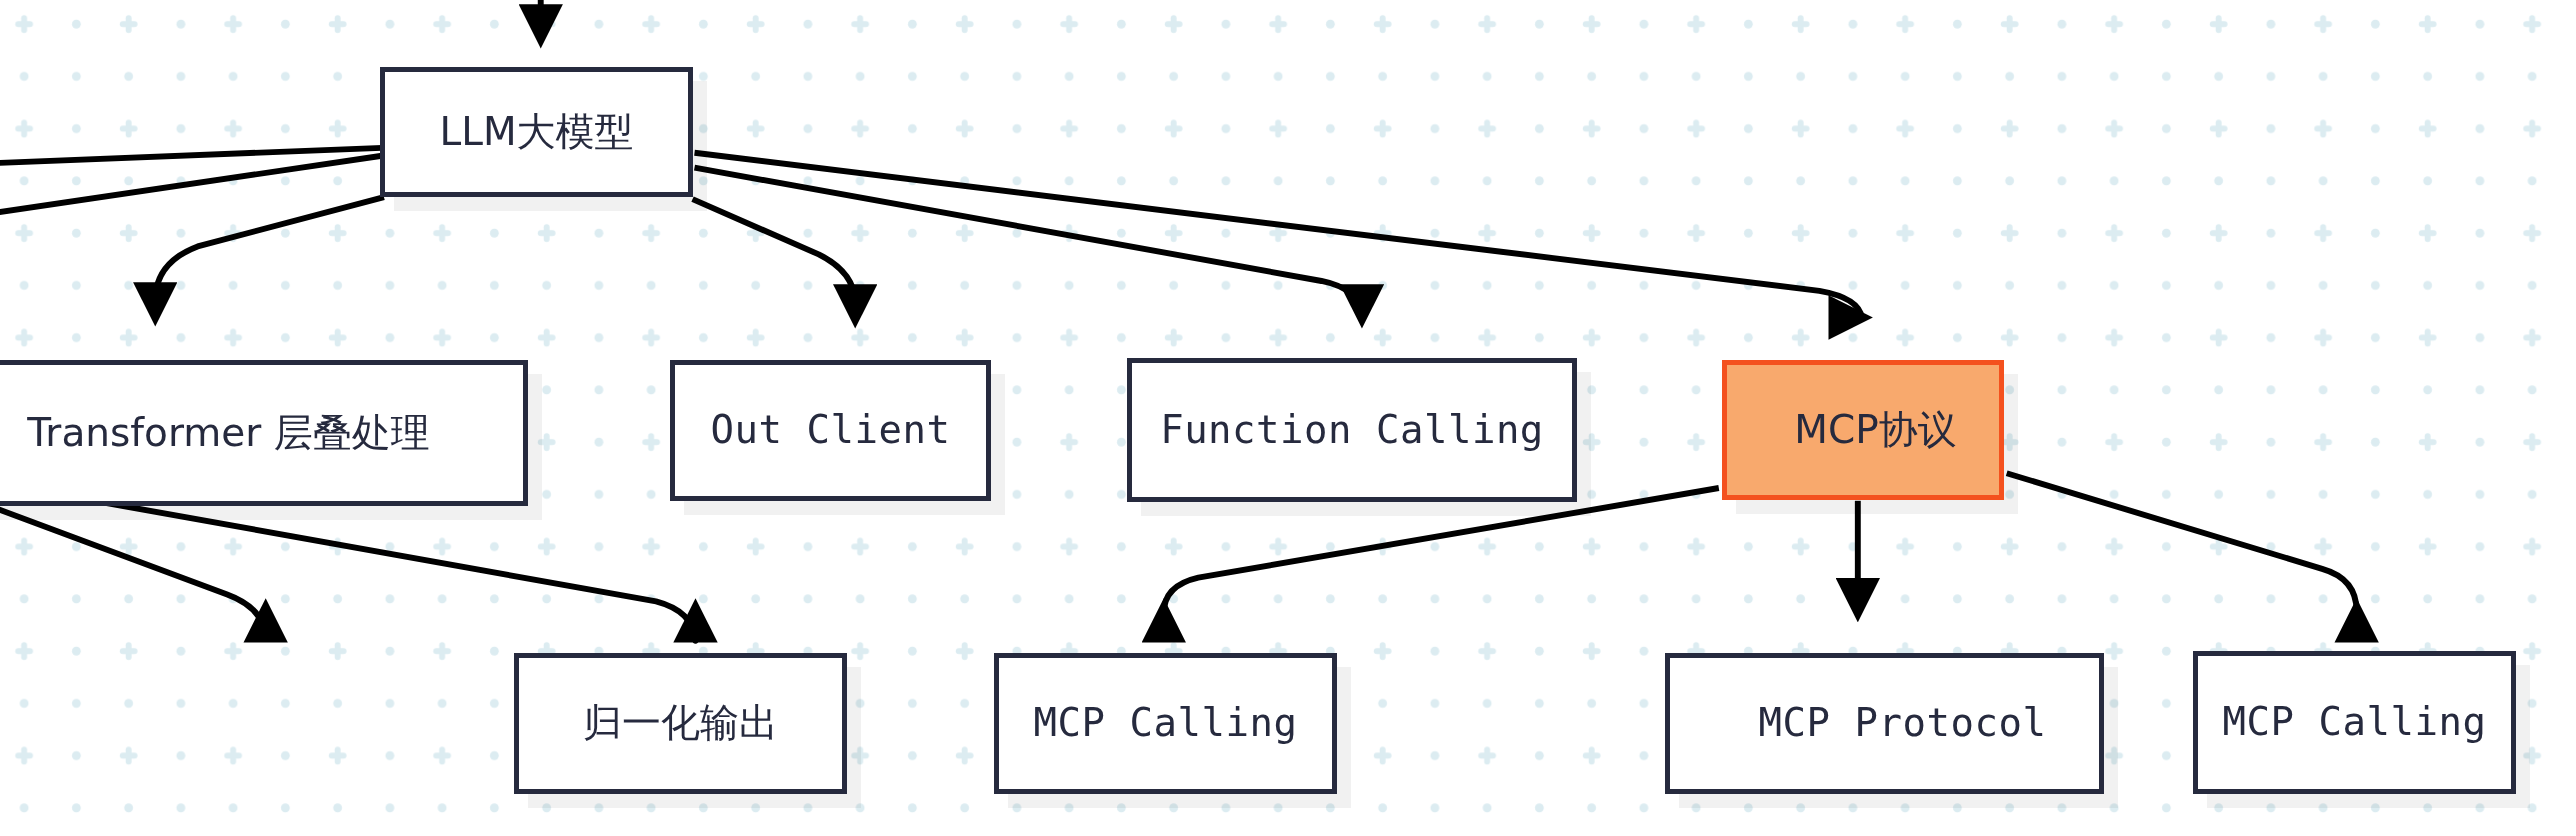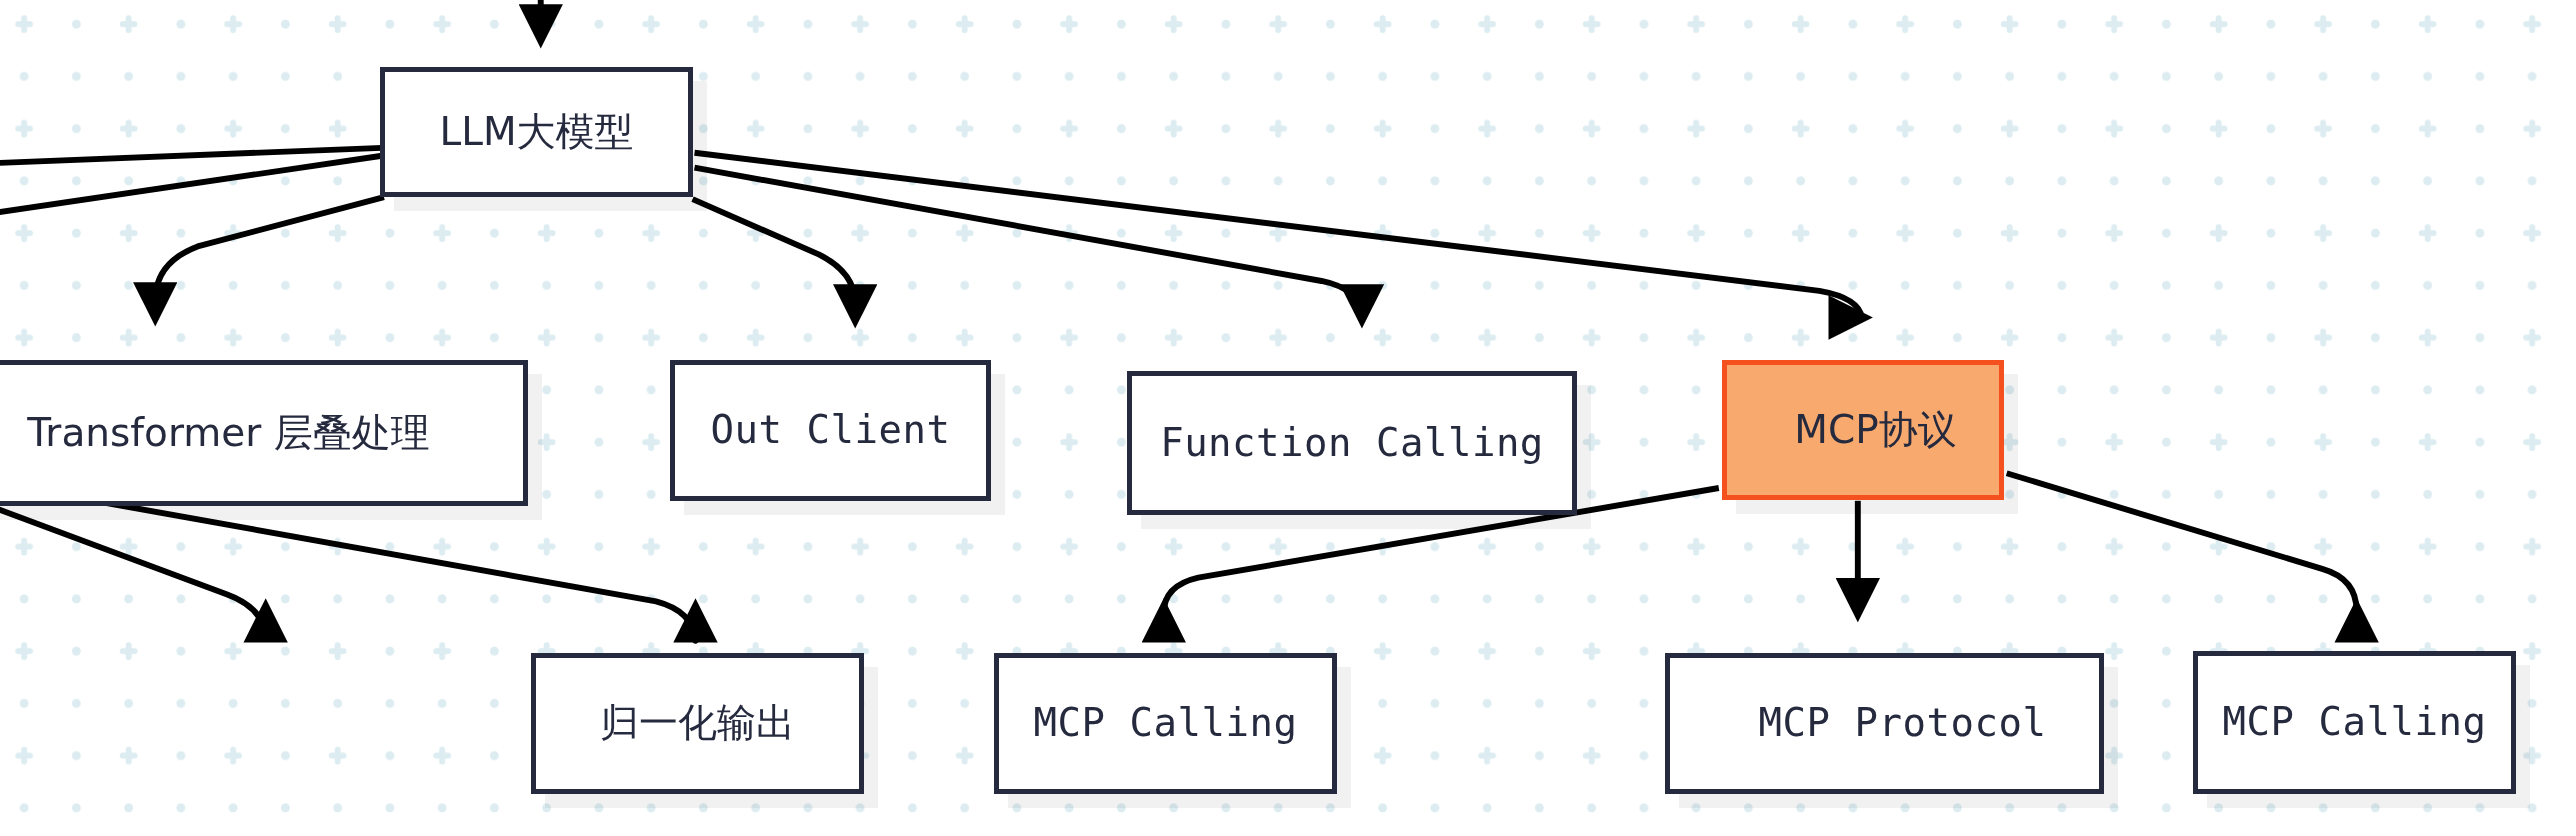--- a/index.html
+++ b/index.html
@@ -131,30 +131,30 @@
     </div>
 
     <div class="node" style="left:-71px; top:360px; width:599px; height:146px;">
       <span class="node-label label-sans">Transformer 层叠处理</span>
     </div>
 
     <div class="node" style="left:670px; top:360px; width:321px; height:141px;">
       <span class="node-label label-mono">Out Client</span>
     </div>
 
-    <div class="node" style="left:1127px; top:371px; width:450px; height:144px;">
+    <div class="node" style="left:1127px; top:358px; width:450px; height:144px;">
       <span class="node-label label-mono">Function Calling</span>
     </div>
 
     <div class="node accent" style="left:1722px; top:360px; width:282px; height:140px;">
       <span class="node-label label-sans">MCP协议</span>
     </div>
 
 
-    <div class="node" style="left:531px; top:653px; width:333px; height:141px;">
+    <div class="node" style="left:514px; top:653px; width:333px; height:141px;">
       <span class="node-label label-sans">归一化输出</span>
     </div>
 
     <div class="node" style="left:994px; top:653px; width:343px; height:141px;">
       <span class="node-label label-mono">MCP Calling</span>
     </div>
 
     <div class="node" style="left:1665px; top:653px; width:439px; height:141px;padding-left:36px;">
       <span class="node-label label-mono">MCP Protocol</span>
     </div>

